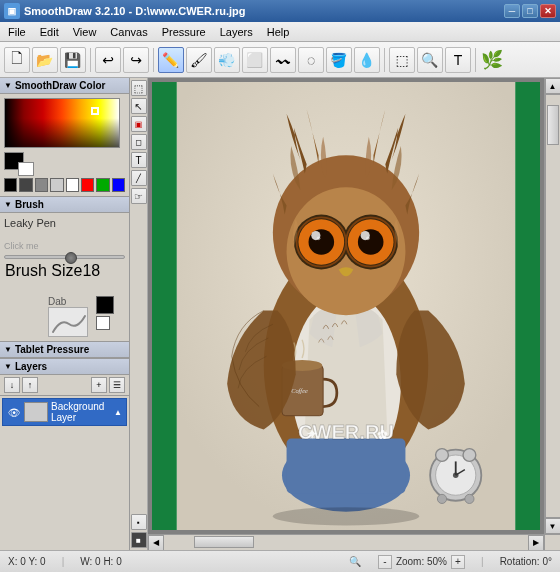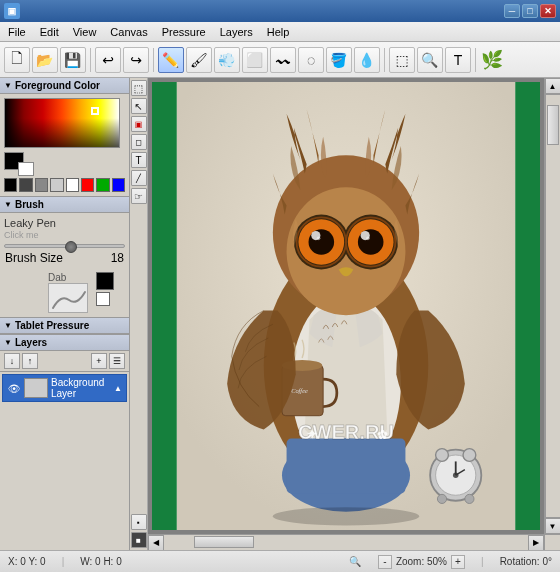--- a/index.html
+++ b/index.html
@@ -173,21 +173,21 @@
       border: 1px solid #666;
       cursor: pointer;
     }
 
     
     .brush-section {
       padding: 4px;
     }
     .brush-name {
       font-size: 11px;
-      margin-bottom: 1px;
+      margin-bottom: 12px;
       color: #333;
     }
     .brush-hint {
       font-size: 9px;
       color: #999;
       margin-bottom: 4px;
     }
     .slider-container {
       display: flex;
       align-items: center;
@@ -217,21 +217,21 @@
       width: 14px;
       height: 14px;
       background: #cc0000;
       border: 1px solid #880000;
       border-radius: 50%;
     }
     .dab-section {
       display: flex;
       gap: 4px;
       align-items: flex-start;
-      margin-top: 6px;
+      margin-top: 15px;
       padding-left: 44px;
     }
     .dab-label {
       font-size: 10px;
       color: #555;
     }
     .dab-preview {
       width: 40px;
       height: 30px;
       background: #e8e8e8;
@@ -454,32 +454,33 @@
       display: flex;
       align-items: center;
       justify-content: center;
       cursor: pointer;
       font-size: 10px;
     }
 
     
     .brush-size-display {
       display: flex;
-      justify-content: space-between;
-      align-items: center;
-      font-size: 12px;
+      justify-content: flex-start;
+      align-items: center;
+      font-size: 16px;
       padding: 1px 1px;
     }
   </style>
 </head>
 <body>
 
 <div class="title-bar">
   <div class="title-bar-left">
     <div class="title-bar-icon">▣</div>
+    <span>SmoothDraw 3.2.10 - D:\www.CWER.ru.jpg</span>
   </div>
   <div class="title-bar-controls">
     <div class="tb-btn">─</div>
     <div class="tb-btn">□</div>
     <div class="tb-btn close">✕</div>
   </div>
 </div>
 
 <div class="menu-bar">
   <div class="menu-item">File</div>
@@ -515,21 +516,21 @@
   <div class="toolbar-btn" style="border:none;background:none;font-size:18px;">🌿</div>
 </div>
 
 <div class="main-layout">
 
   <div class="left-panel">
 
     <div class="panel-section">
       <div class="panel-header">
         <span class="panel-header-arrow">▼</span>
-        <span>Foreground Color</span>
+        <span>SmoothDraw Color</span>
       </div>
       <div class="color-section">
         <div class="color-gradient">
           <div style="position:absolute;top:0;left:0;right:0;bottom:0;background:linear-gradient(to right, black, #880000, #cc0000, #ff4400, #ffaa00, #ffff00, white);"></div>
           <div style="position:absolute;top:0;left:0;right:0;bottom:0;background:linear-gradient(to bottom, transparent 40%, rgba(0,0,0,0.7) 100%);"></div>
 
           <div style="position:absolute;top:8px;right:20px;width:8px;height:8px;border:2px solid white;border-radius:50;cursor:crosshair;"></div>
         </div>
         <div class="fg-bg-colors">
           <div class="fg-color-box"></div>

